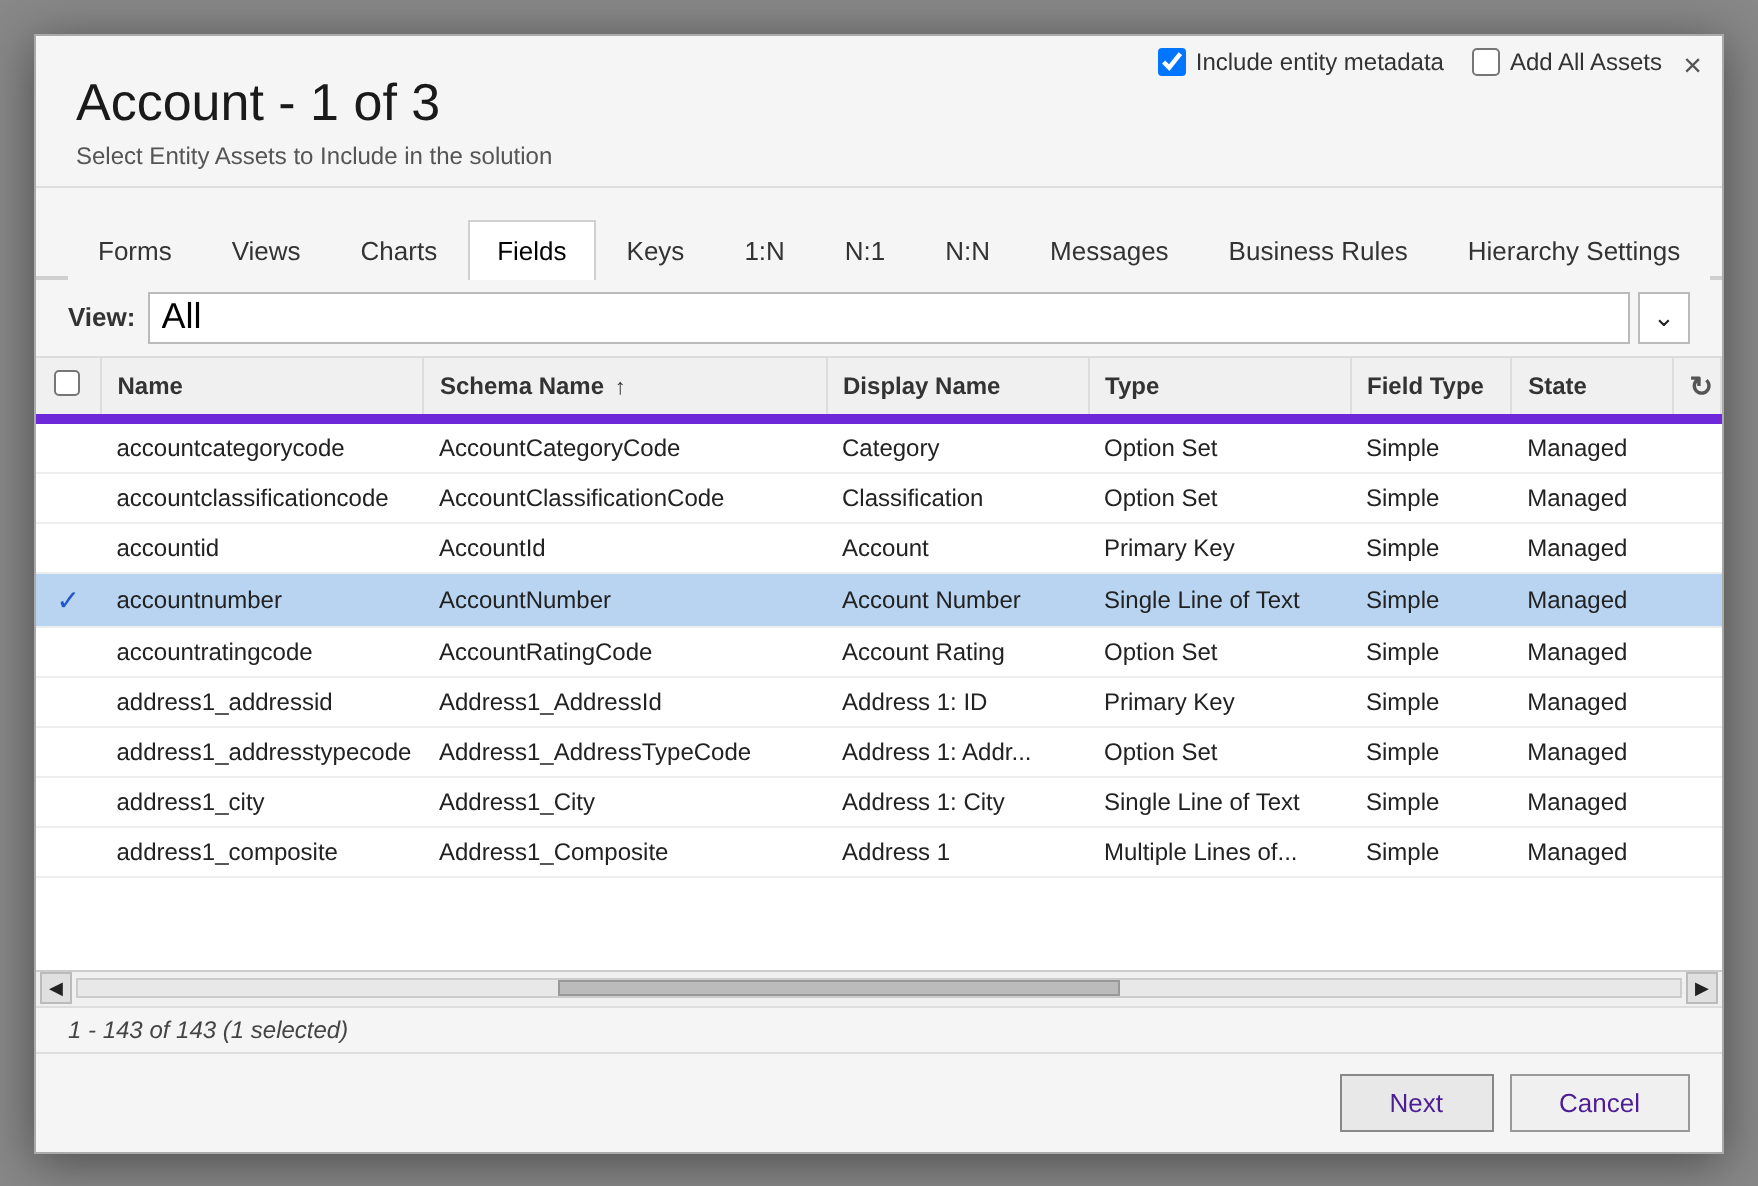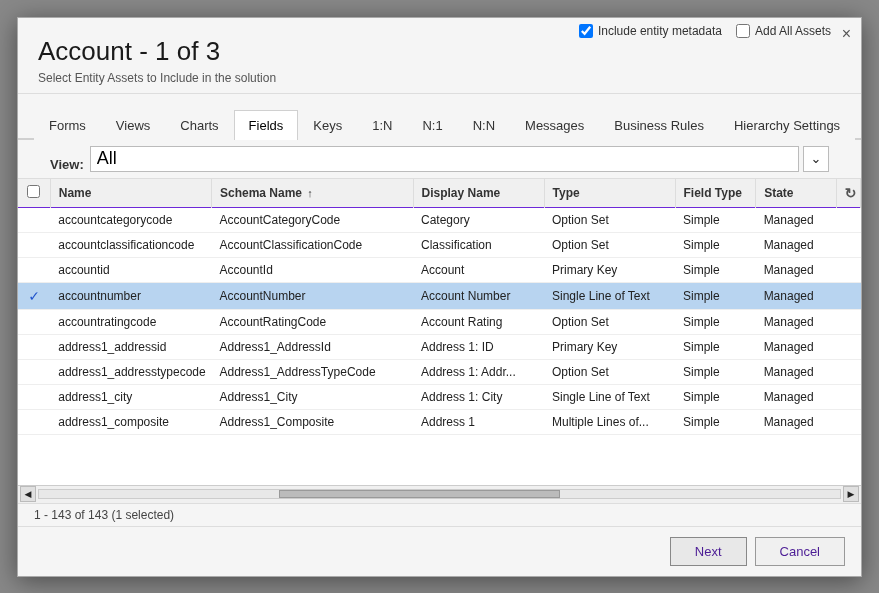--- a/index.html
+++ b/index.html
@@ -90,22 +90,22 @@
     .tab.active {
       background: #fff;
       border-color: #d0d0d0;
       border-bottom-color: #fff;
       color: #000;
       font-weight: 500;
     }
 
     .toolbar {
       display: flex;
-      align-items: flex-end;
-      padding: 6px 32px;
+      align-items: center;
+      padding: 6px 16px;
       background: #f5f5f5;
       border-bottom: 1px solid #ddd;
       gap: 6px;
     }
 
     .toolbar-label {
       font-size: 13px;
       font-weight: 600;
       color: #333;
     }
@@ -148,21 +148,21 @@
     colgroup col:nth-child(2) { width: 160px; }
     colgroup col:nth-child(3) { width: 200px; }
     colgroup col:nth-child(4) { width: 130px; }
     colgroup col:nth-child(5) { width: 130px; }
     colgroup col:nth-child(6) { width: 80px; }
     colgroup col:nth-child(7) { width: 80px; }
     colgroup col:nth-child(8) { width: 24px; }
 
     thead tr {
       background: #f0f0f0;
-      border-bottom: 1px solid #6d28d9;
+      border-bottom: 5px solid #6d28d9;
     }
 
     thead th {
       padding: 6px 8px;
       text-align: left;
       font-weight: 600;
       font-size: 12px;
       color: #333;
       border-right: 1px solid #ddd;
       overflow: hidden;
@@ -246,20 +246,21 @@
       background: #bbb;
       border: 1px solid #999;
     }
 
     .status-bar {
       padding: 4px 16px;
       font-size: 12px;
       color: #444;
       background: #f5f5f5;
       border-top: 1px solid #ddd;
+      font-style: italic;
     }
 
     .dialog-footer {
       display: flex;
       justify-content: flex-end;
       padding: 10px 16px;
       gap: 8px;
       background: #f5f5f5;
       border-top: 1px solid #ddd;
     }

